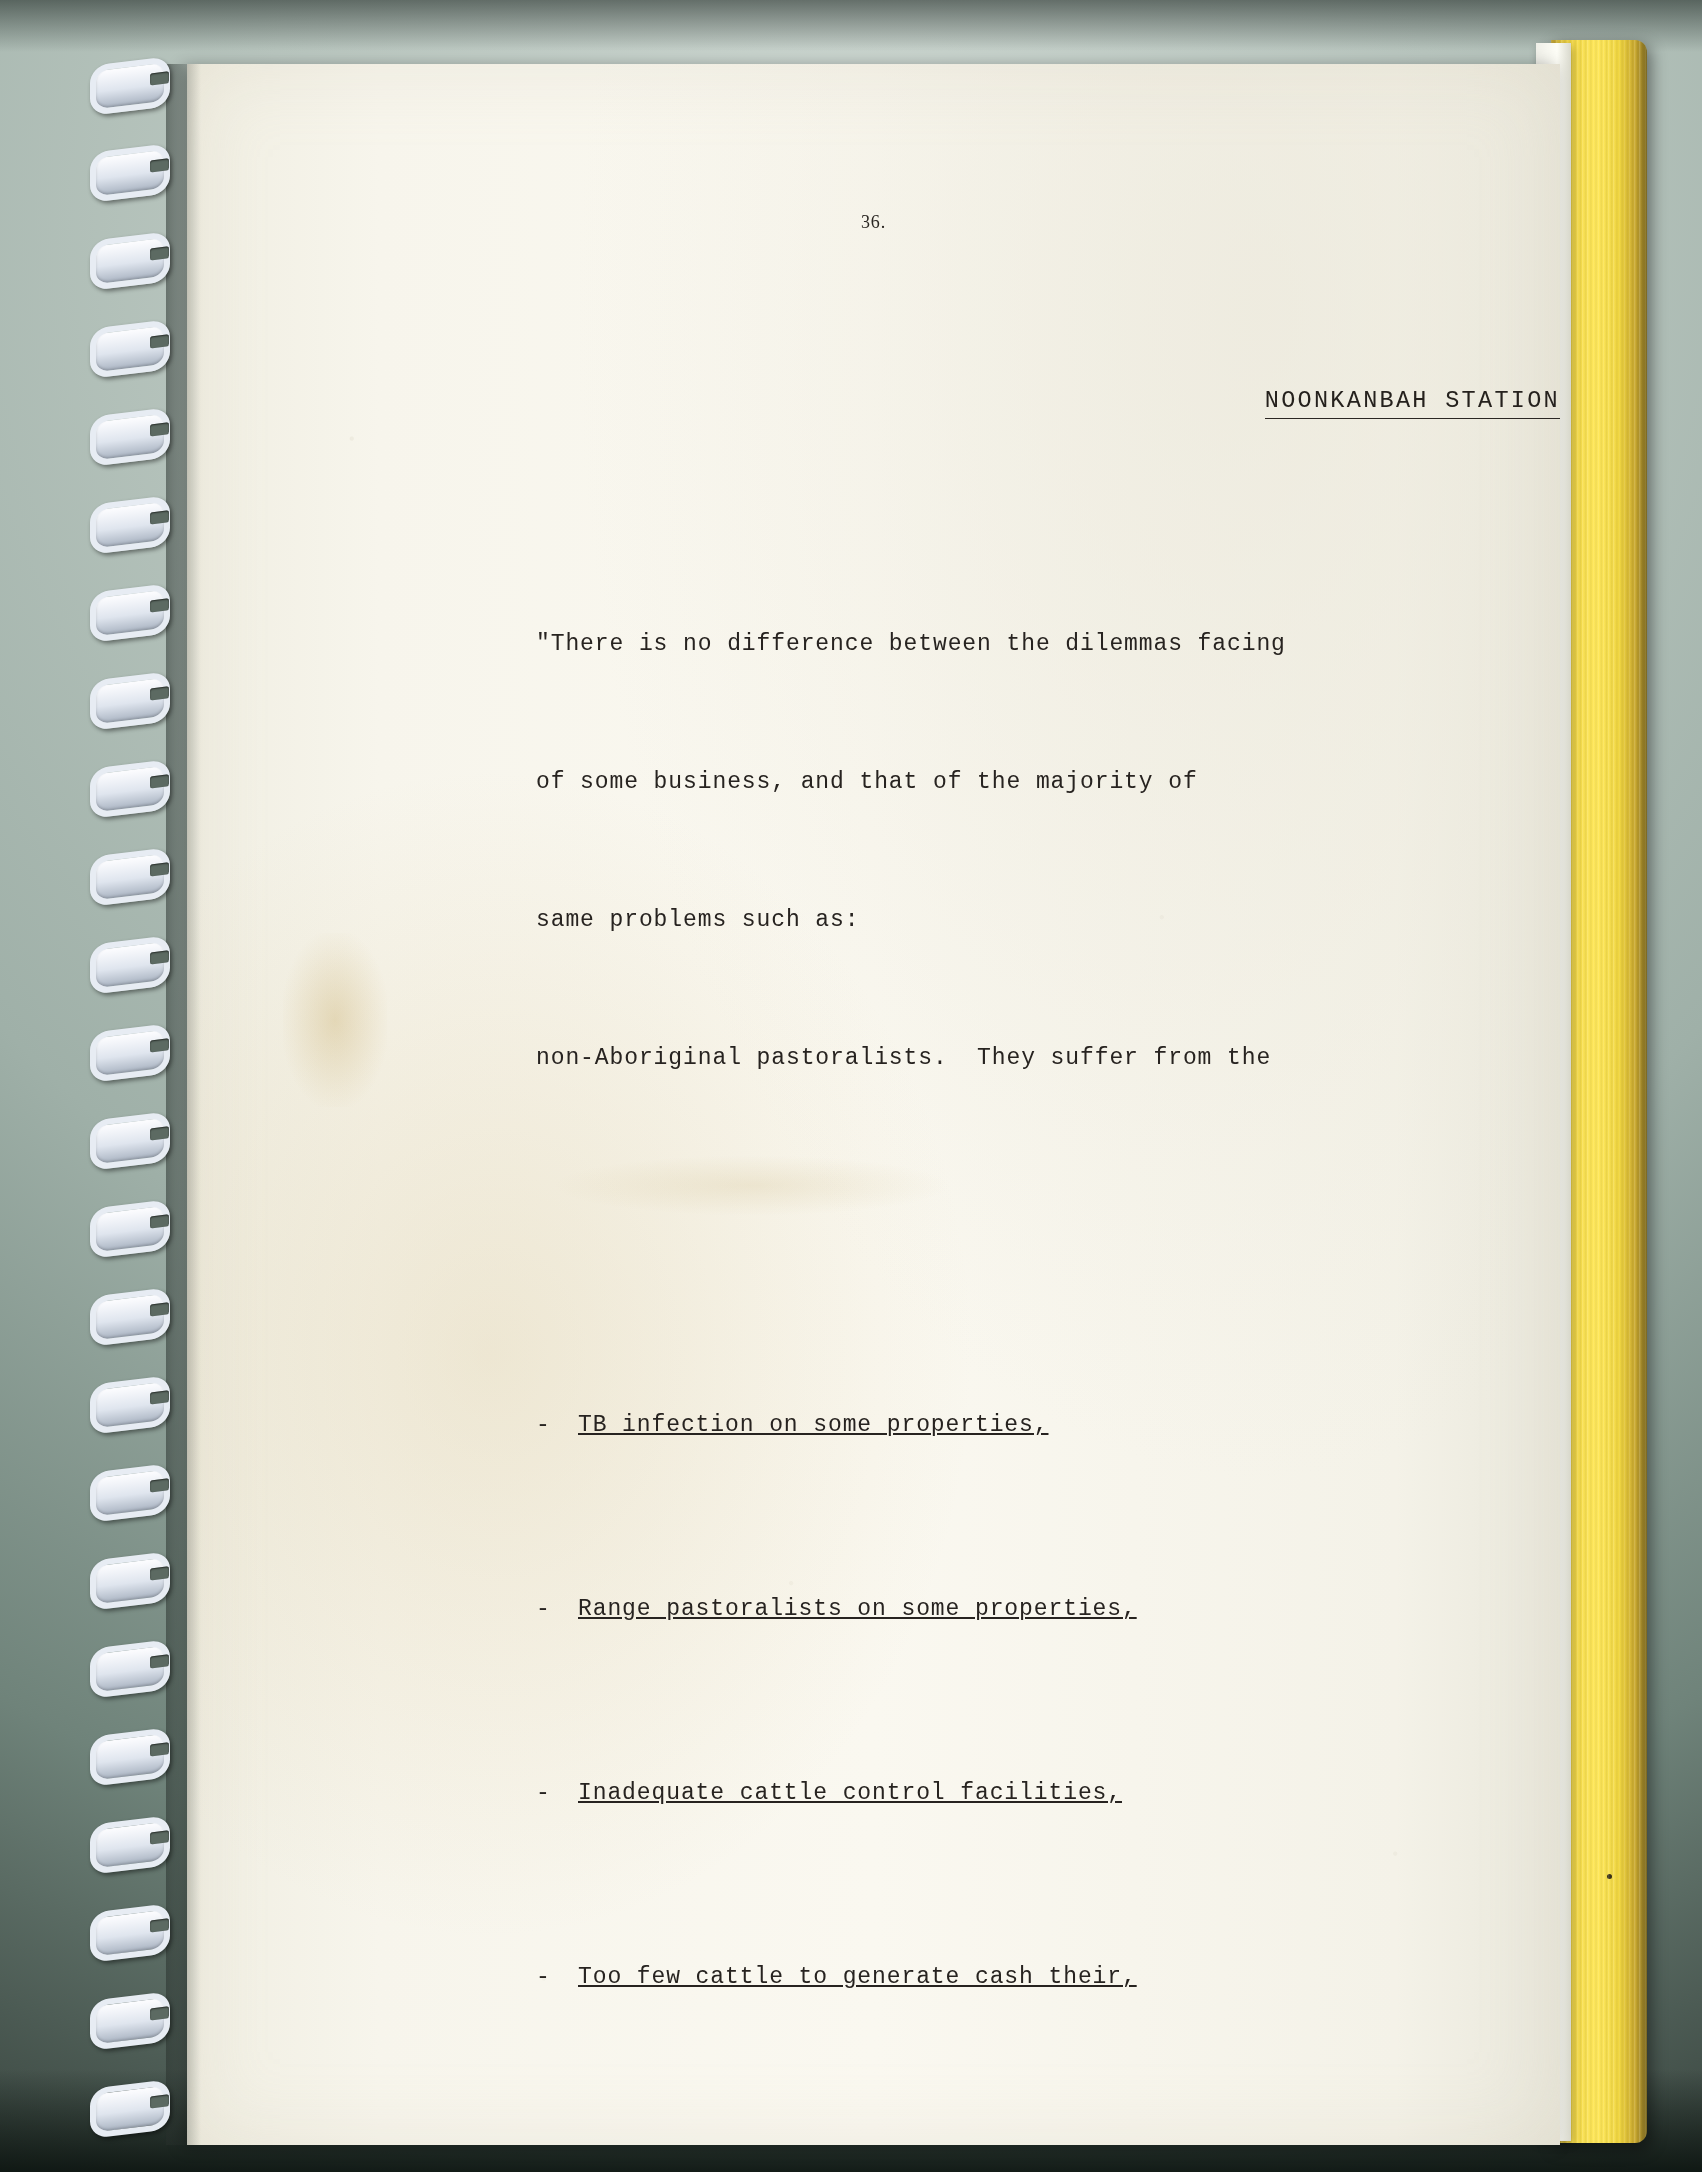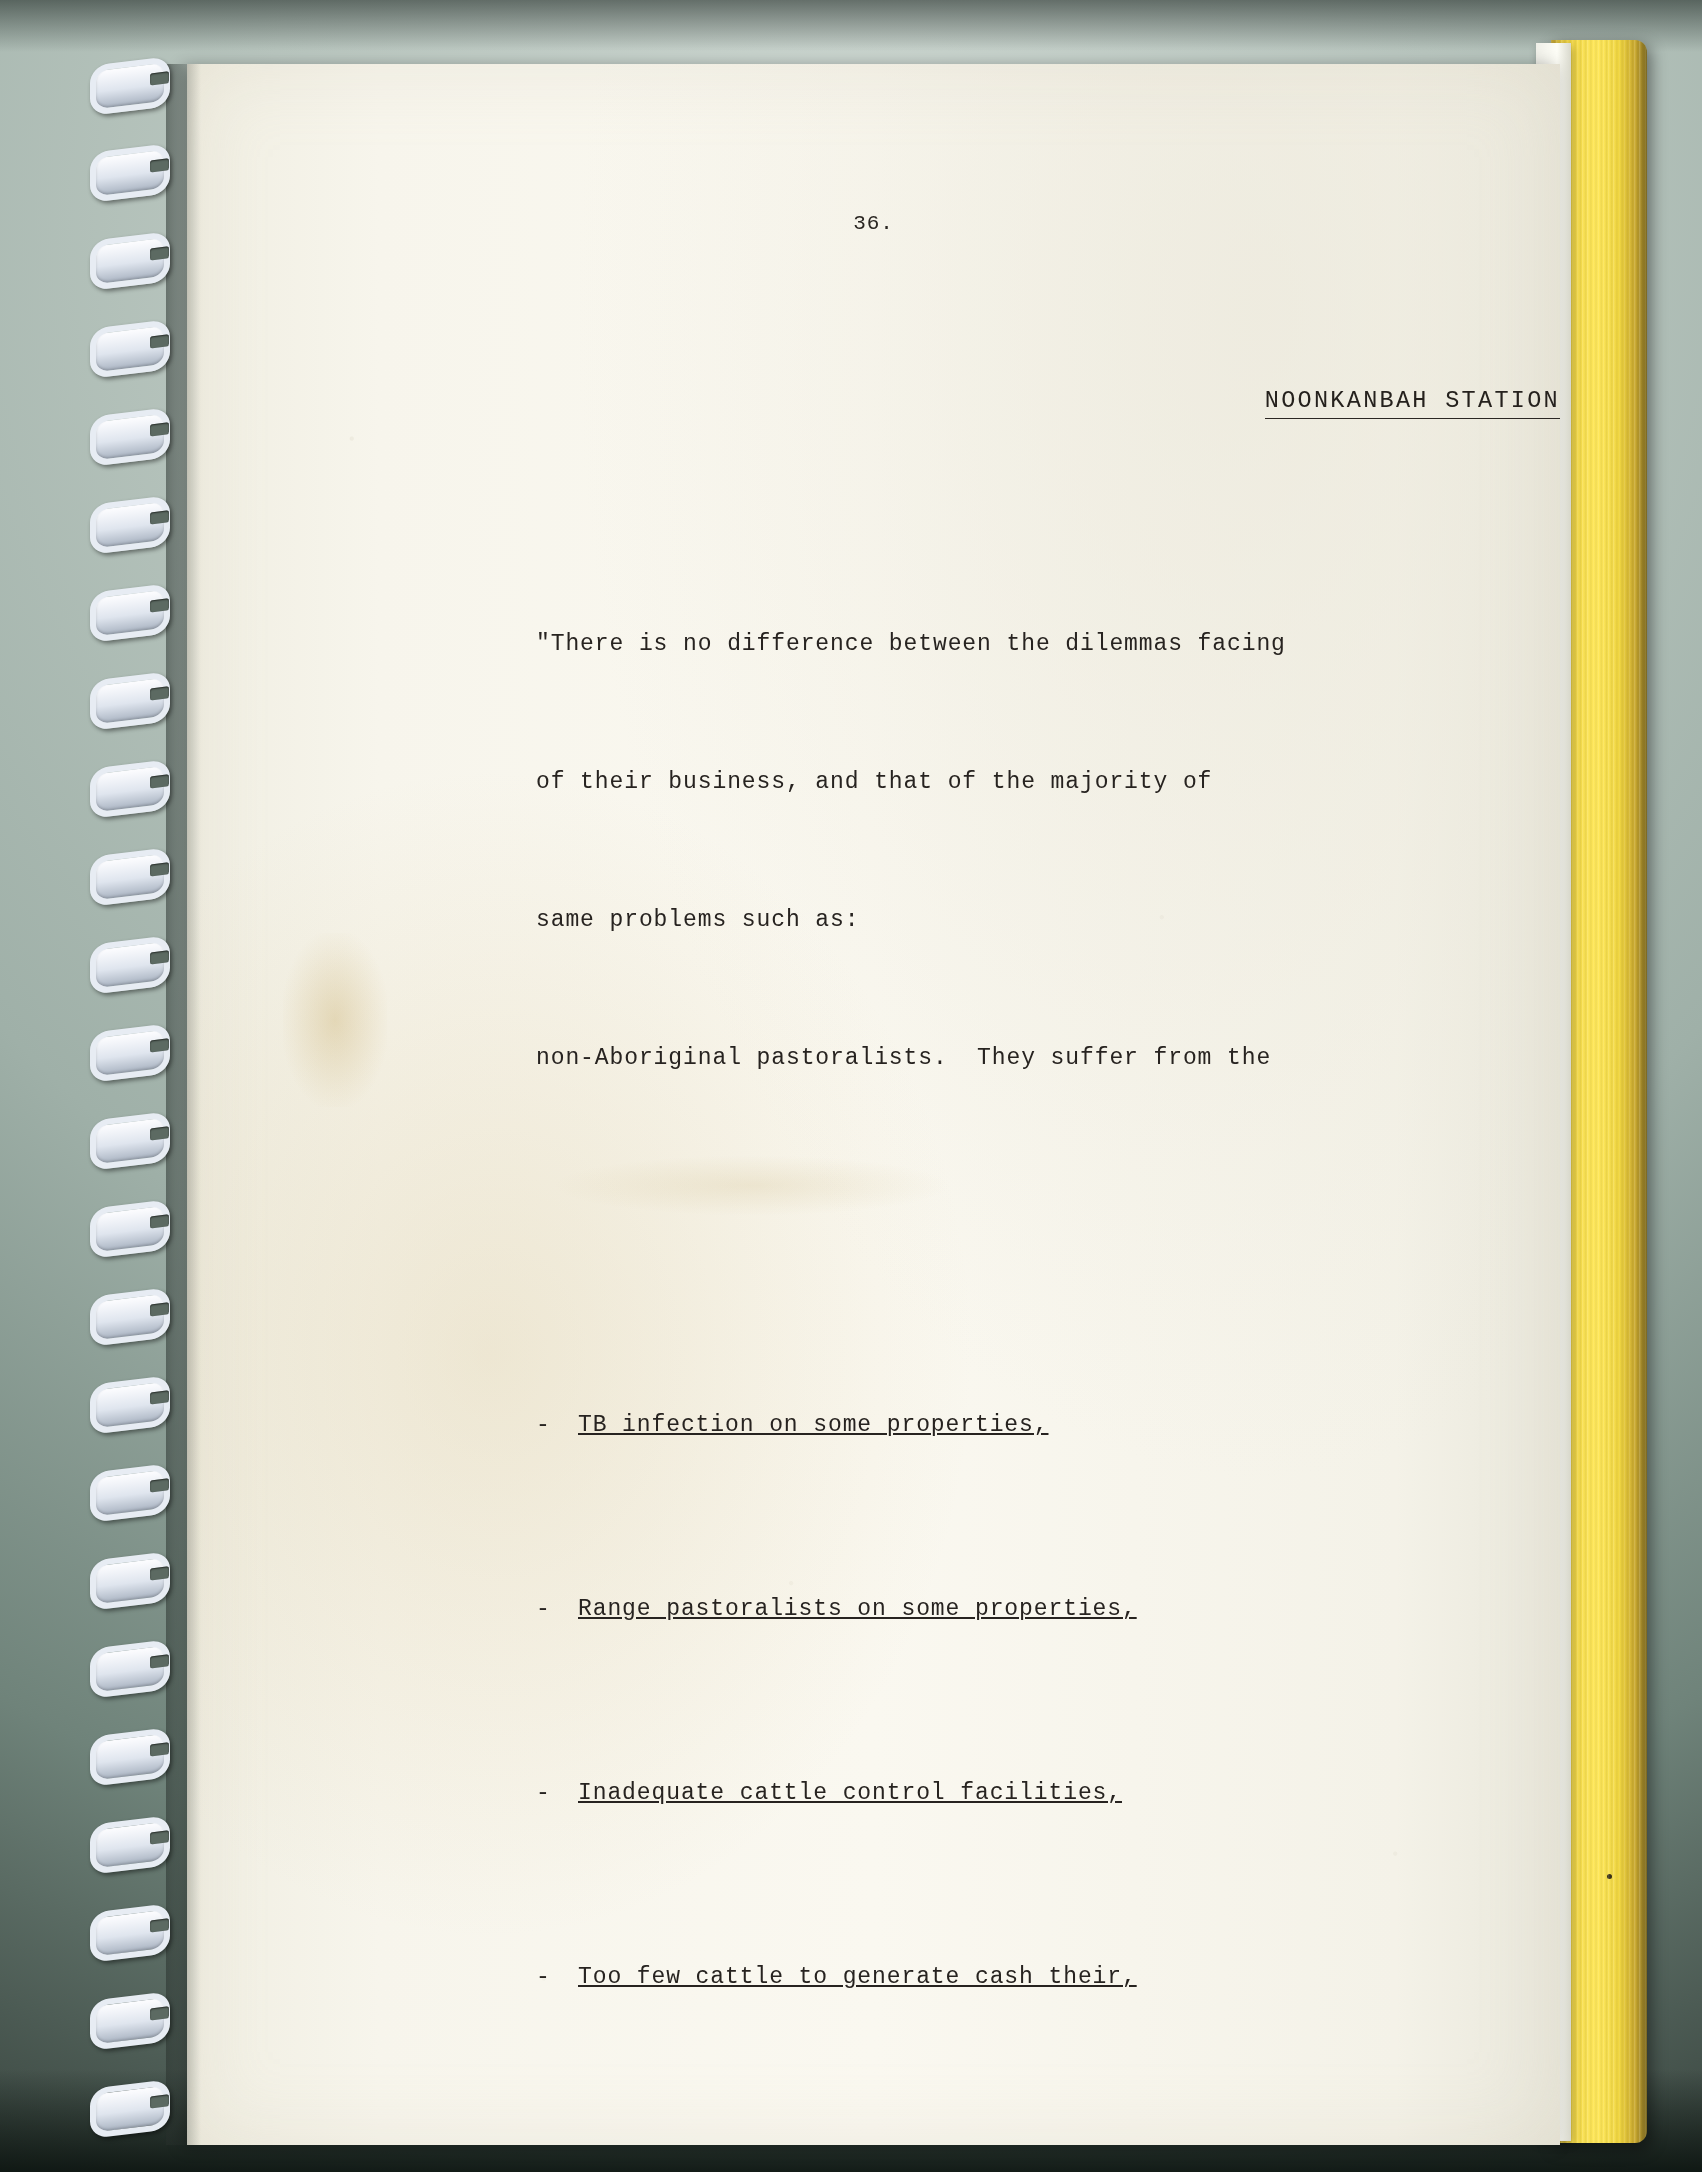--- a/index.html
+++ b/index.html
@@ -178,23 +178,24 @@
     position: absolute;
     left: 0; top: 0;
     width: 100%; height: 100%;
     color: #23201c;
   }
   .page-number {
     position: absolute;
     left: 0; right: 0;
     top: 148px;
     text-align: center;
-    font-size: 21px;
+    font-size: 18px;
     letter-spacing: 0.9px;
     color: #2a2622;
+    font-family: Liberation Serif, serif;
   }
   .doc-title {
     position:absolute;
     left: 0; right: 0;
     top: 323px;
     text-align: right;
     font-size: 23.5px;
     letter-spacing: 2.3px;
     color: #25211d;
   }
@@ -249,21 +250,21 @@
 
     <div class="text-layer">
 
       <div class="page-number">36.</div>
 
       <div class="doc-title"><span>NOONKANBAH STATION</span></div>
 
       <div class="body-block">
 
         <div class="para-line">"There is no difference between the dilemmas facing</div>
-        <div class="para-line">of their business, and that of the majority of</div>
+        <div class="para-line">of some business, and that of the majority of</div>
         <div class="para-line">same problems such as:</div>
         <div class="para-line">non-Aboriginal pastoralists.  They suffer from the</div>
 
         <div class="spacer"></div>
 
         <div class="bullet-row">
           <span class="bullet-dash">-</span>
           <span class="bullet-text">TB infection on some properties,</span>
         </div>
 

